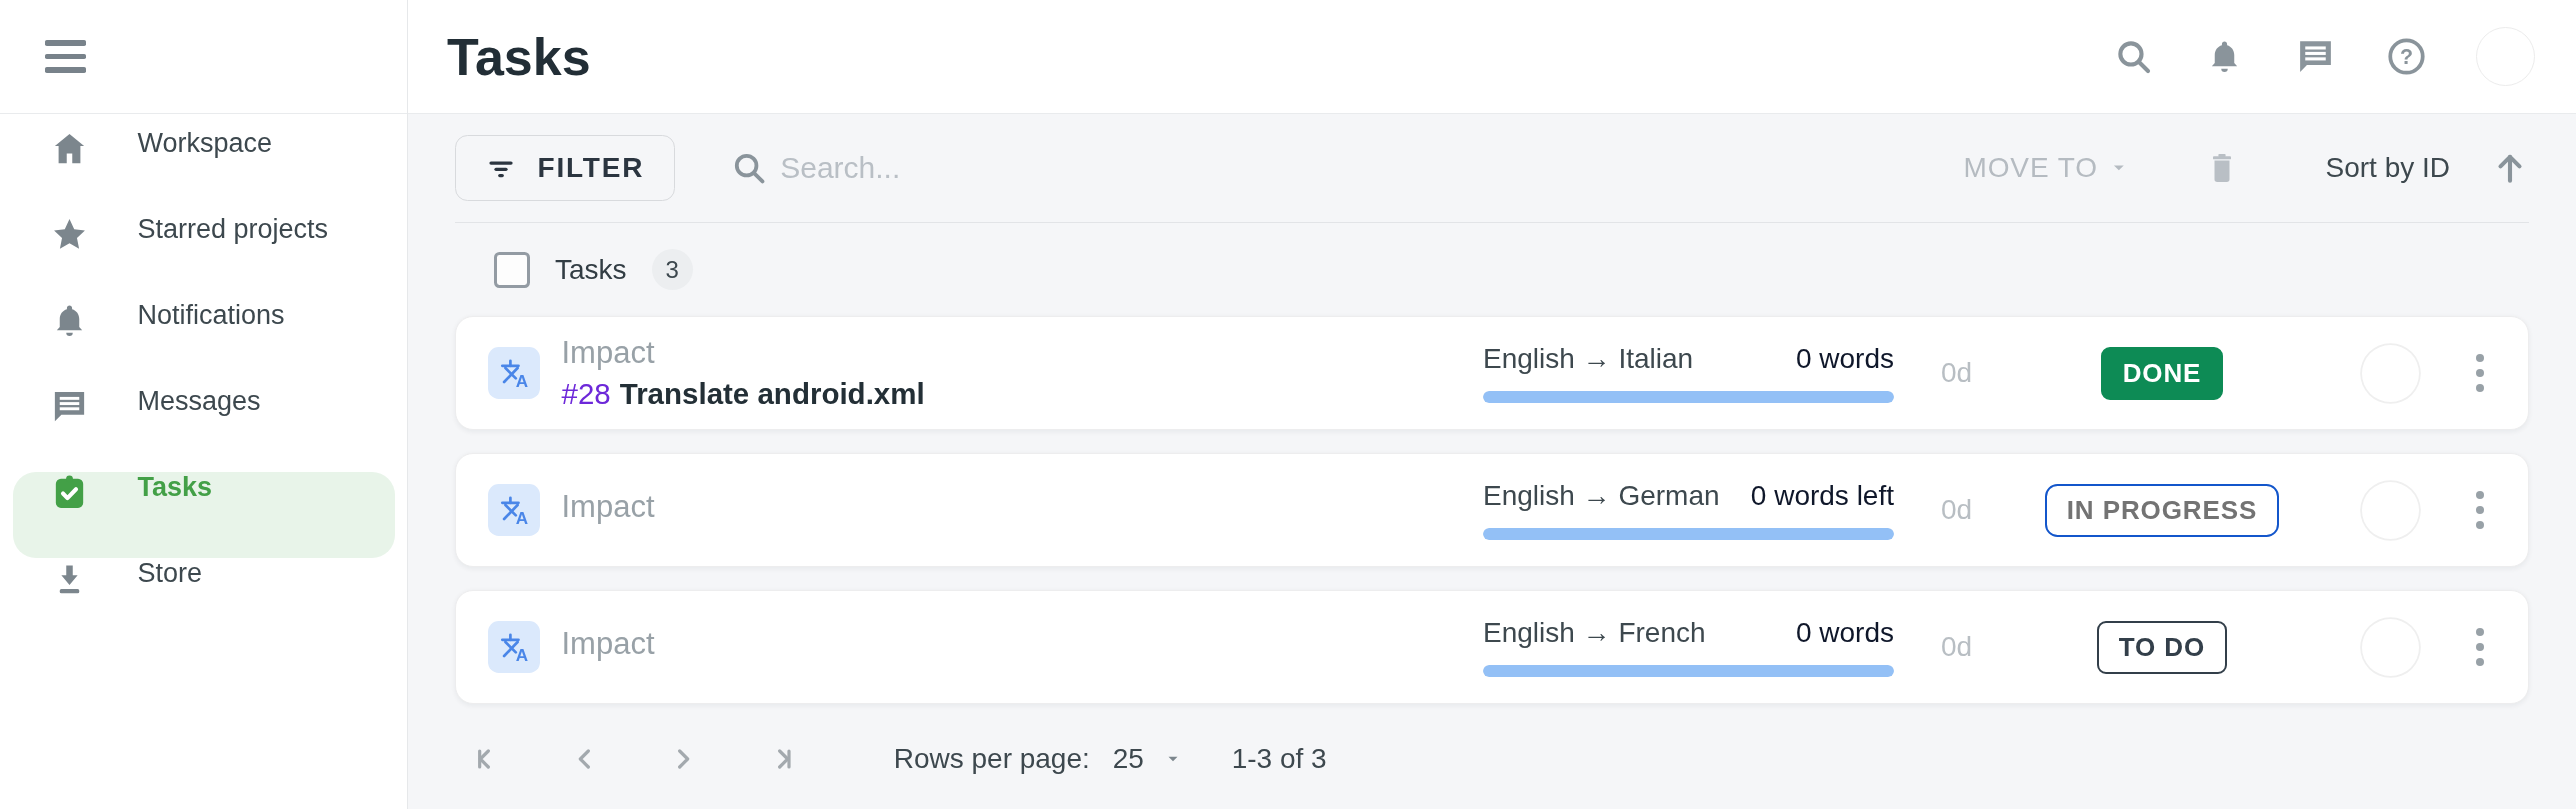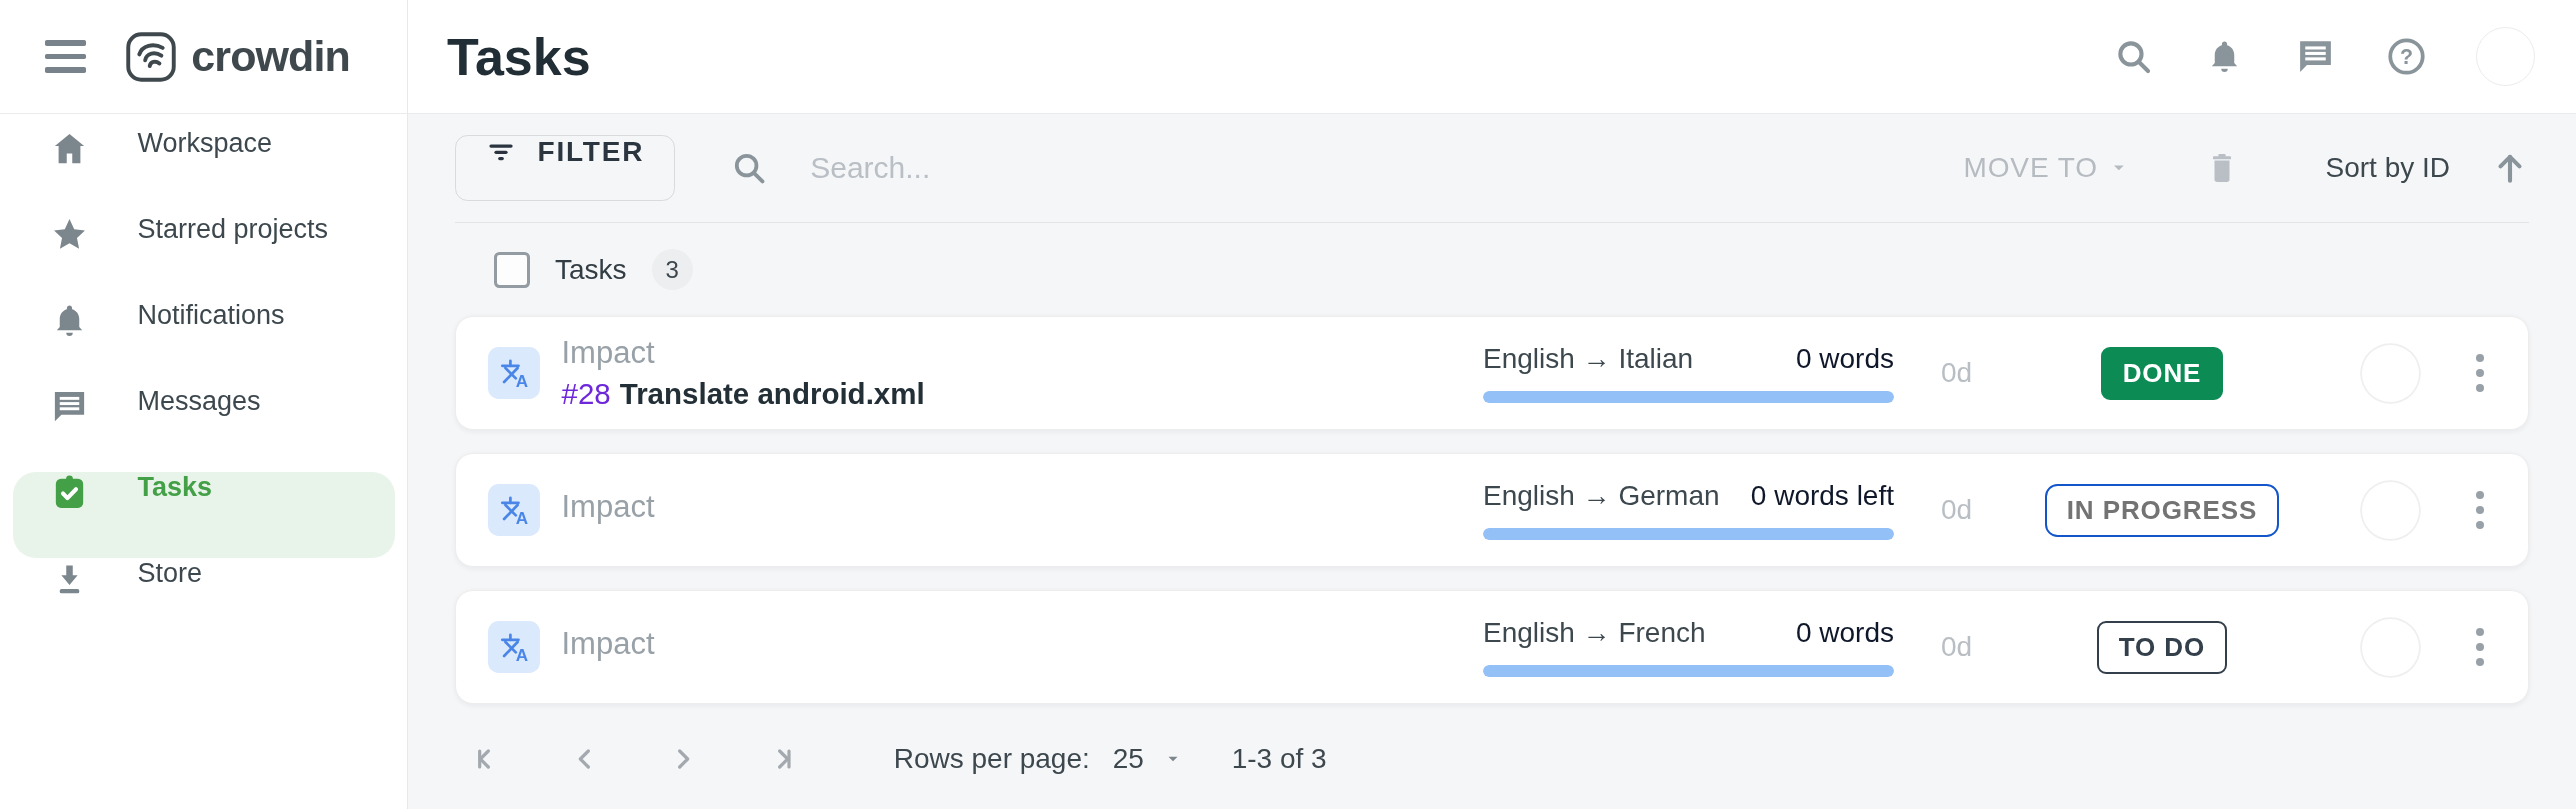--- a/index.html
+++ b/index.html
@@ -35,23 +35,23 @@
       radial-gradient(circle at 50% 88%, #b9induced 0%, transparent 0%),
       radial-gradient(ellipse 23px 27px at 50% 62%, #a97c5d 0 60%, rgba(169,124,93,0) 62%),
       radial-gradient(ellipse 30px 27px at 50% 34%, #53392b 0 62%, rgba(83,57,43,.85) 74%, rgba(83,57,43,0) 82%),
       radial-gradient(ellipse 39px 36px at 50% 42%, #64452f 0 66%, rgba(100,69,47,0) 74%),
       linear-gradient(180deg,#cfc4ba 0%, #c4b4a4 55%, #8a6b51 100%); }
   .avatar.small { width:57px; height:57px; border:none; box-shadow:0 0 0 1.8px #efefef; }
 
   
   .content { flex:1; padding:0 47px; display:flex; flex-direction:column; min-width:0; }
   .toolbar { height:109px; flex:0 0 109px; display:flex; align-items:center; border-bottom:1.8px solid #e2e4e7; }
-  .filter-btn { height:66px; padding:0 30px; border:1.8px solid #d8dadd; border-radius:12.5px; background:transparent; display:flex; align-items:flex-start; gap:21.5px; cursor:pointer; }
+  .filter-btn { height:66px; padding:0 30px; border:1.8px solid #d8dadd; border-radius:12.5px; background:transparent; display:flex; align-items:center; gap:21.5px; cursor:pointer; }
   .filter-btn span { font-size:28px; font-weight:700; color:#2b3540; letter-spacing:1.8px; }
-  .search-box { display:flex; align-items:center; margin-left:55px; gap:42px; flex:1; min-width:0; }
+  .search-box { display:flex; align-items:center; margin-left:55px; gap:12px; flex:1; min-width:0; }
   .search-box input { border:none; outline:none; background:transparent; font-size:30px; color:#3d484e; width:626px; font-family:inherit; }
   .search-box input::placeholder { color:#b9bfc5; }
   .toolbar-right { margin-left:auto; display:flex; align-items:center; }
   .move-to { display:flex; align-items:center; gap:11px; cursor:default; }
   .move-to span { font-size:28px; font-weight:500; color:#b5bbc1; letter-spacing:0.9px; }
   .trash { margin-left:75px; cursor:pointer; }
   .sort-by { margin-left:86px; font-size:28px; color:#3d484e; cursor:pointer; }
   .sort-arrow { margin-left:41px; cursor:pointer; display:flex; }
 
   
@@ -101,31 +101,20 @@
 
 <div class="root">
 
   <aside class="sidebar">
     <div class="sidebar-header">
       <div class="hamburger">
           <span></span>
           <span></span>
           <span></span>
         </div>
-      <div class="brand">
-        <span>
-          <svg width="52" height="52" viewBox="0 0 40 40" fill="none" stroke="#3f484d" stroke-width="3" stroke-linecap="round">
-            <rect x="2.5" y="2.5" width="35" height="35" rx="10"></rect>
-            <path d="M29 13 C 22 9, 13 11, 11 18"></path>
-            <path d="M28 19 C 23 15.5, 16.5 17, 15.5 22.5"></path>
-            <path d="M26.5 25 C 23.5 22.5, 19.5 23.5, 19 27"></path>
-          </svg>
-        </span>
-        <span class="brand-word">crowdin</span>
-      </div>
     </div>
 
     <nav class="nav">
       <div class="nav-item">
         <span class="nav-icon">
           <svg width="39" height="39" viewBox="0 0 24 24" fill="#7c868d">
               <path d="M12 3 3 10.5h2.3V21h5v-6h3.4v6h5V10.5H21z"></path>
             </svg>
         </span>
         <span class="nav-label">Workspace</span>

